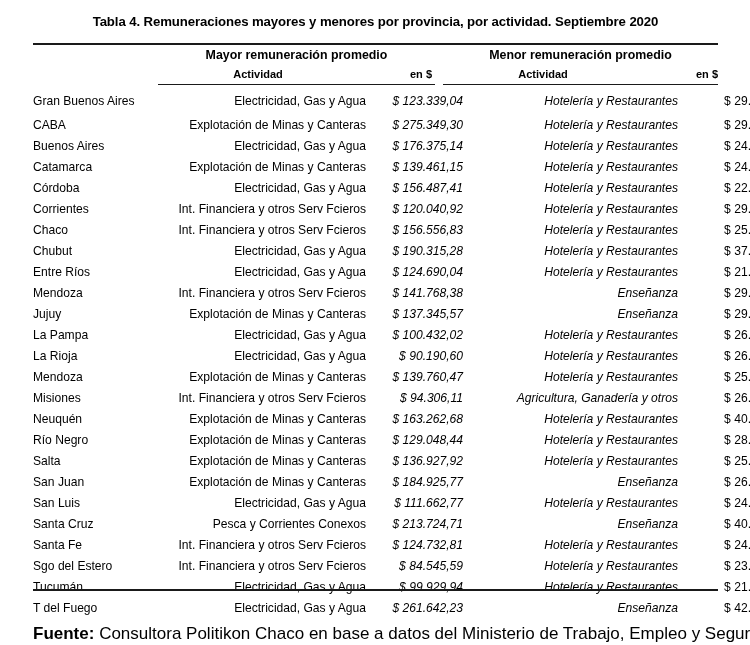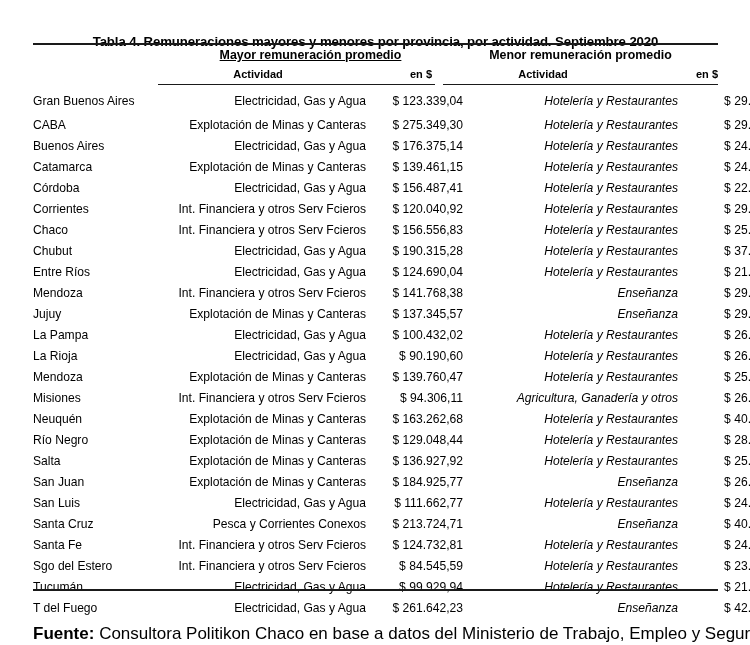--- a/index.html
+++ b/index.html
@@ -25,21 +25,20 @@
   .table-title {
     position: absolute;
     top: 14px;
     left: 33px;
     width: 685px;
     text-align: center;
     font-size: 13.2px;
     font-weight: bold;
     letter-spacing: -0.1px;
     white-space: nowrap;
-    margin-top: 20px;
   }
 
   
   .rule-top {
     position: absolute;
     left: 33px;
     top: 43px;
     width: 685px;
     height: 2px;
     background: #1a1a1a;
@@ -70,21 +69,21 @@
   }
 
   
   .group-head {
     position: absolute;
     top: 48px;
     font-size: 12.4px;
     font-weight: bold;
     text-align: center;
   }
-  .group-head.left  { left: 172px; width: 277px; text-decoration: underline; }
+  .group-head.left  { left: 158px; width: 277px; }
   .group-head.right { left: 443px; width: 275px; }
 
   .sub-head-row {
     position: absolute;
     top: 68px;
     left: 0;
     width: 750px;
     height: 16px;
   }
   .sub-head {
@@ -124,20 +123,21 @@
     white-space: normal !important;
   }
   .c-act1 {
     width: 208px;
     text-align: right;
   }
   .c-amt1 {
     width: 97px;
     text-align: right;
     padding-right: 5px !important;
+    font-style: italic;
   }
   .c-act2 {
     width: 210px;
     text-align: right;
     font-style: italic;
   }
   .c-amt2 {
     width: 110px;
     text-align: right;
     padding-right: 34px !important;

